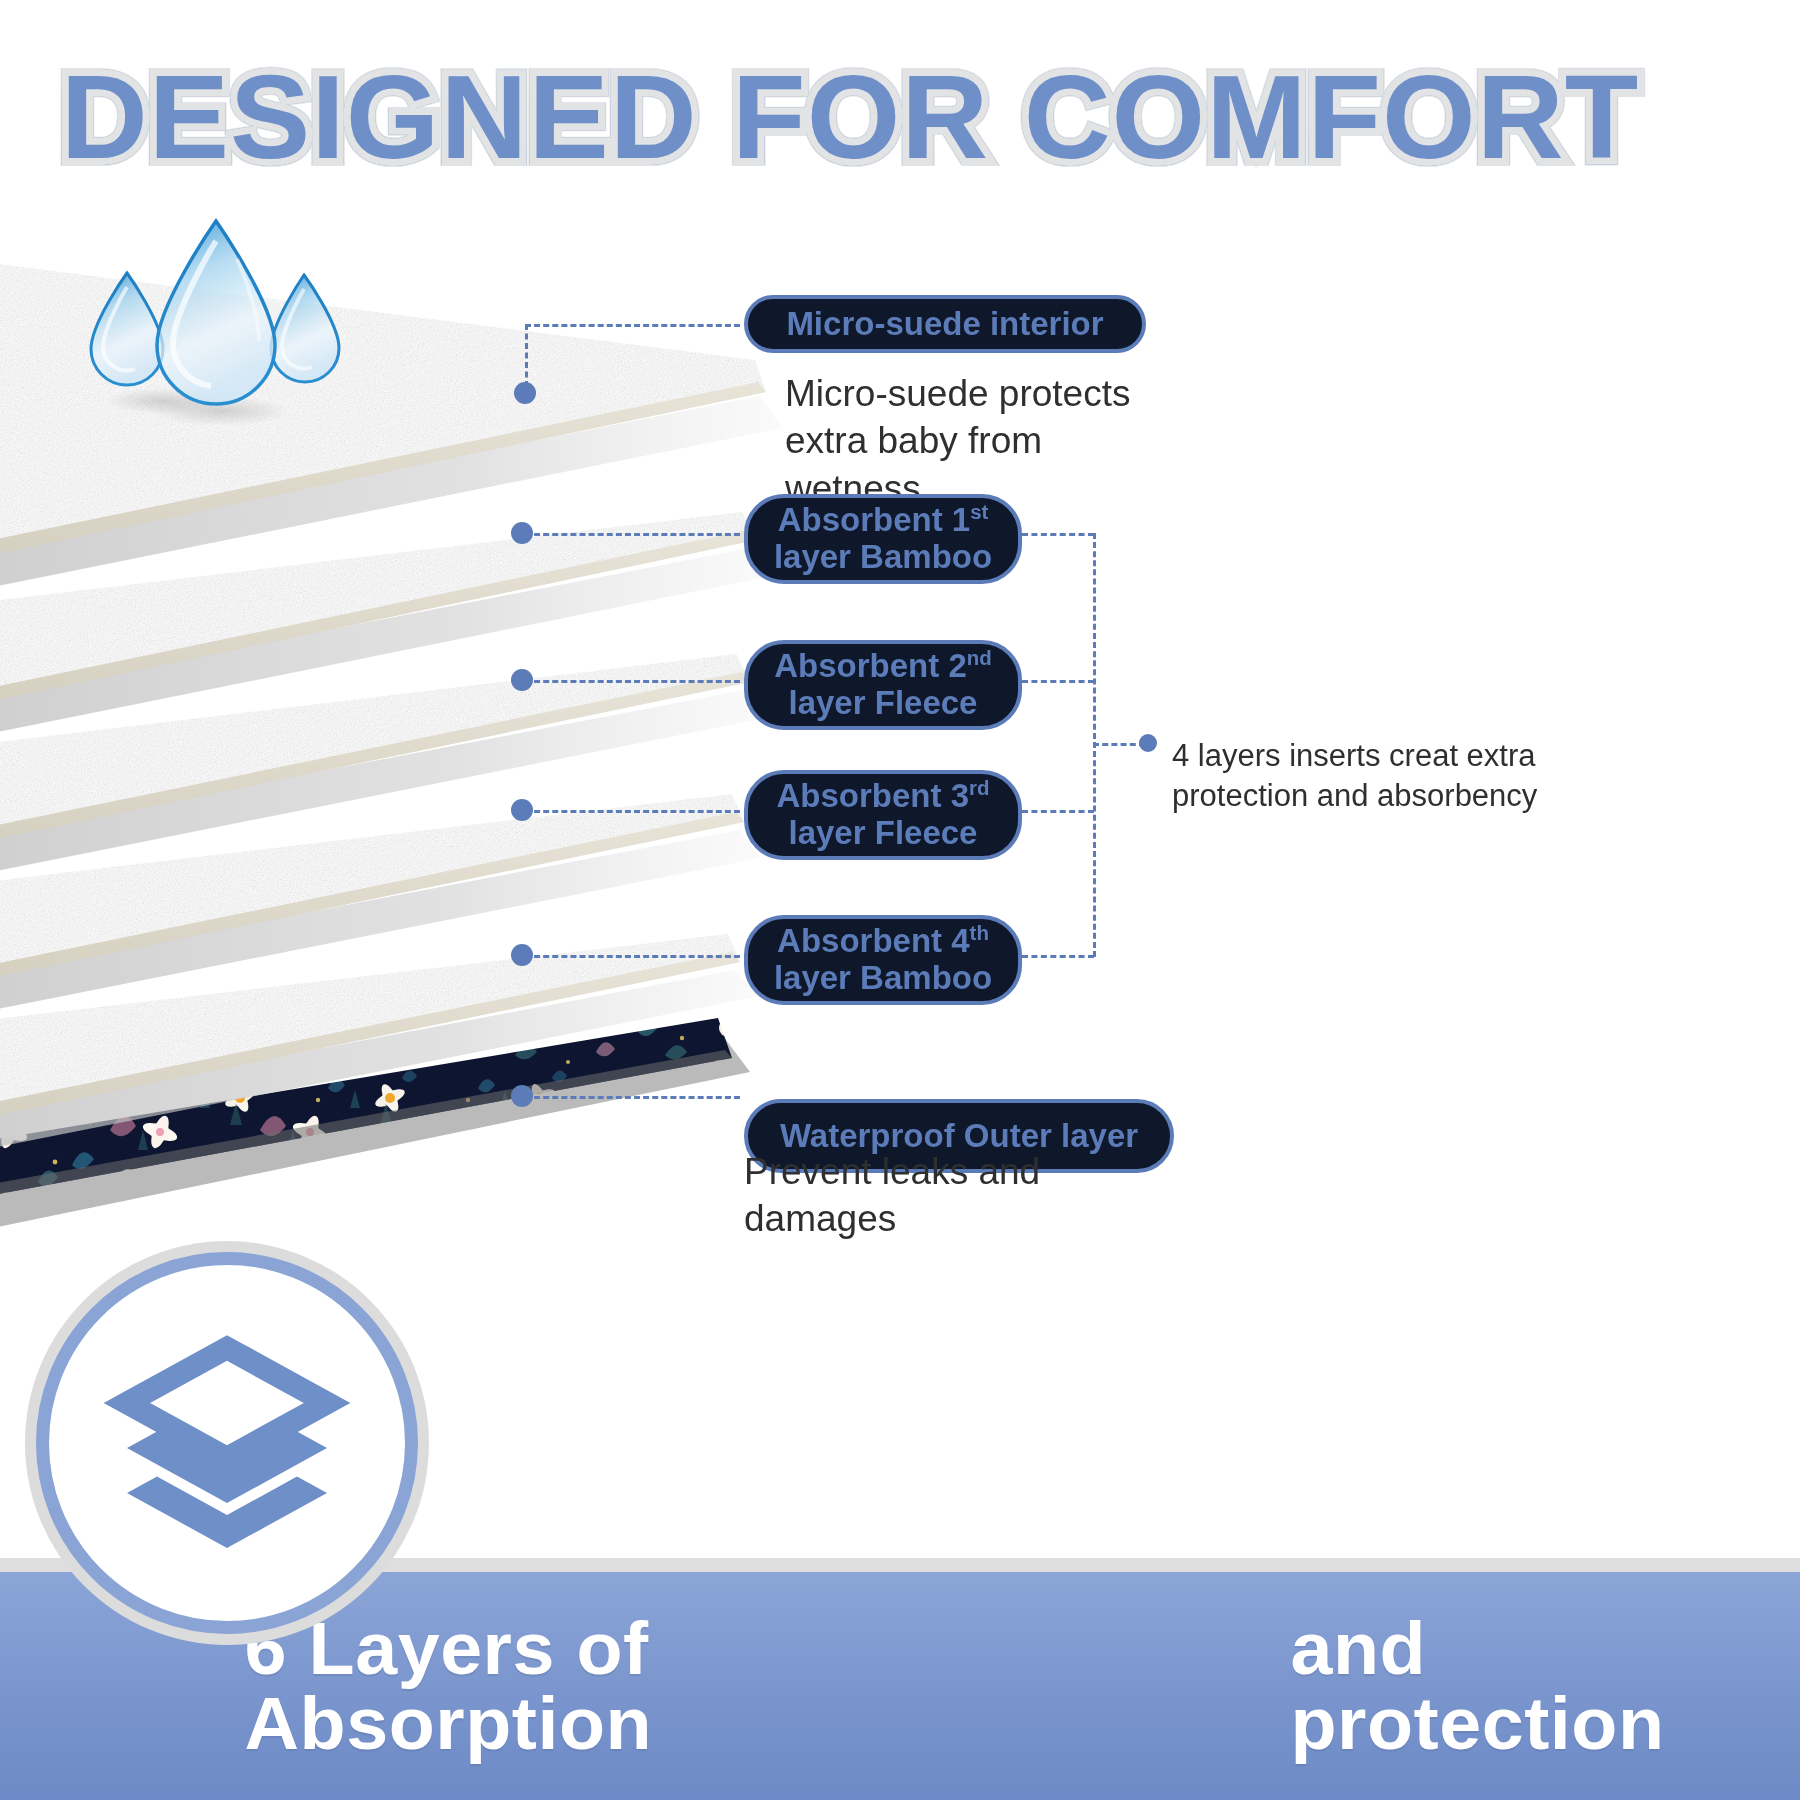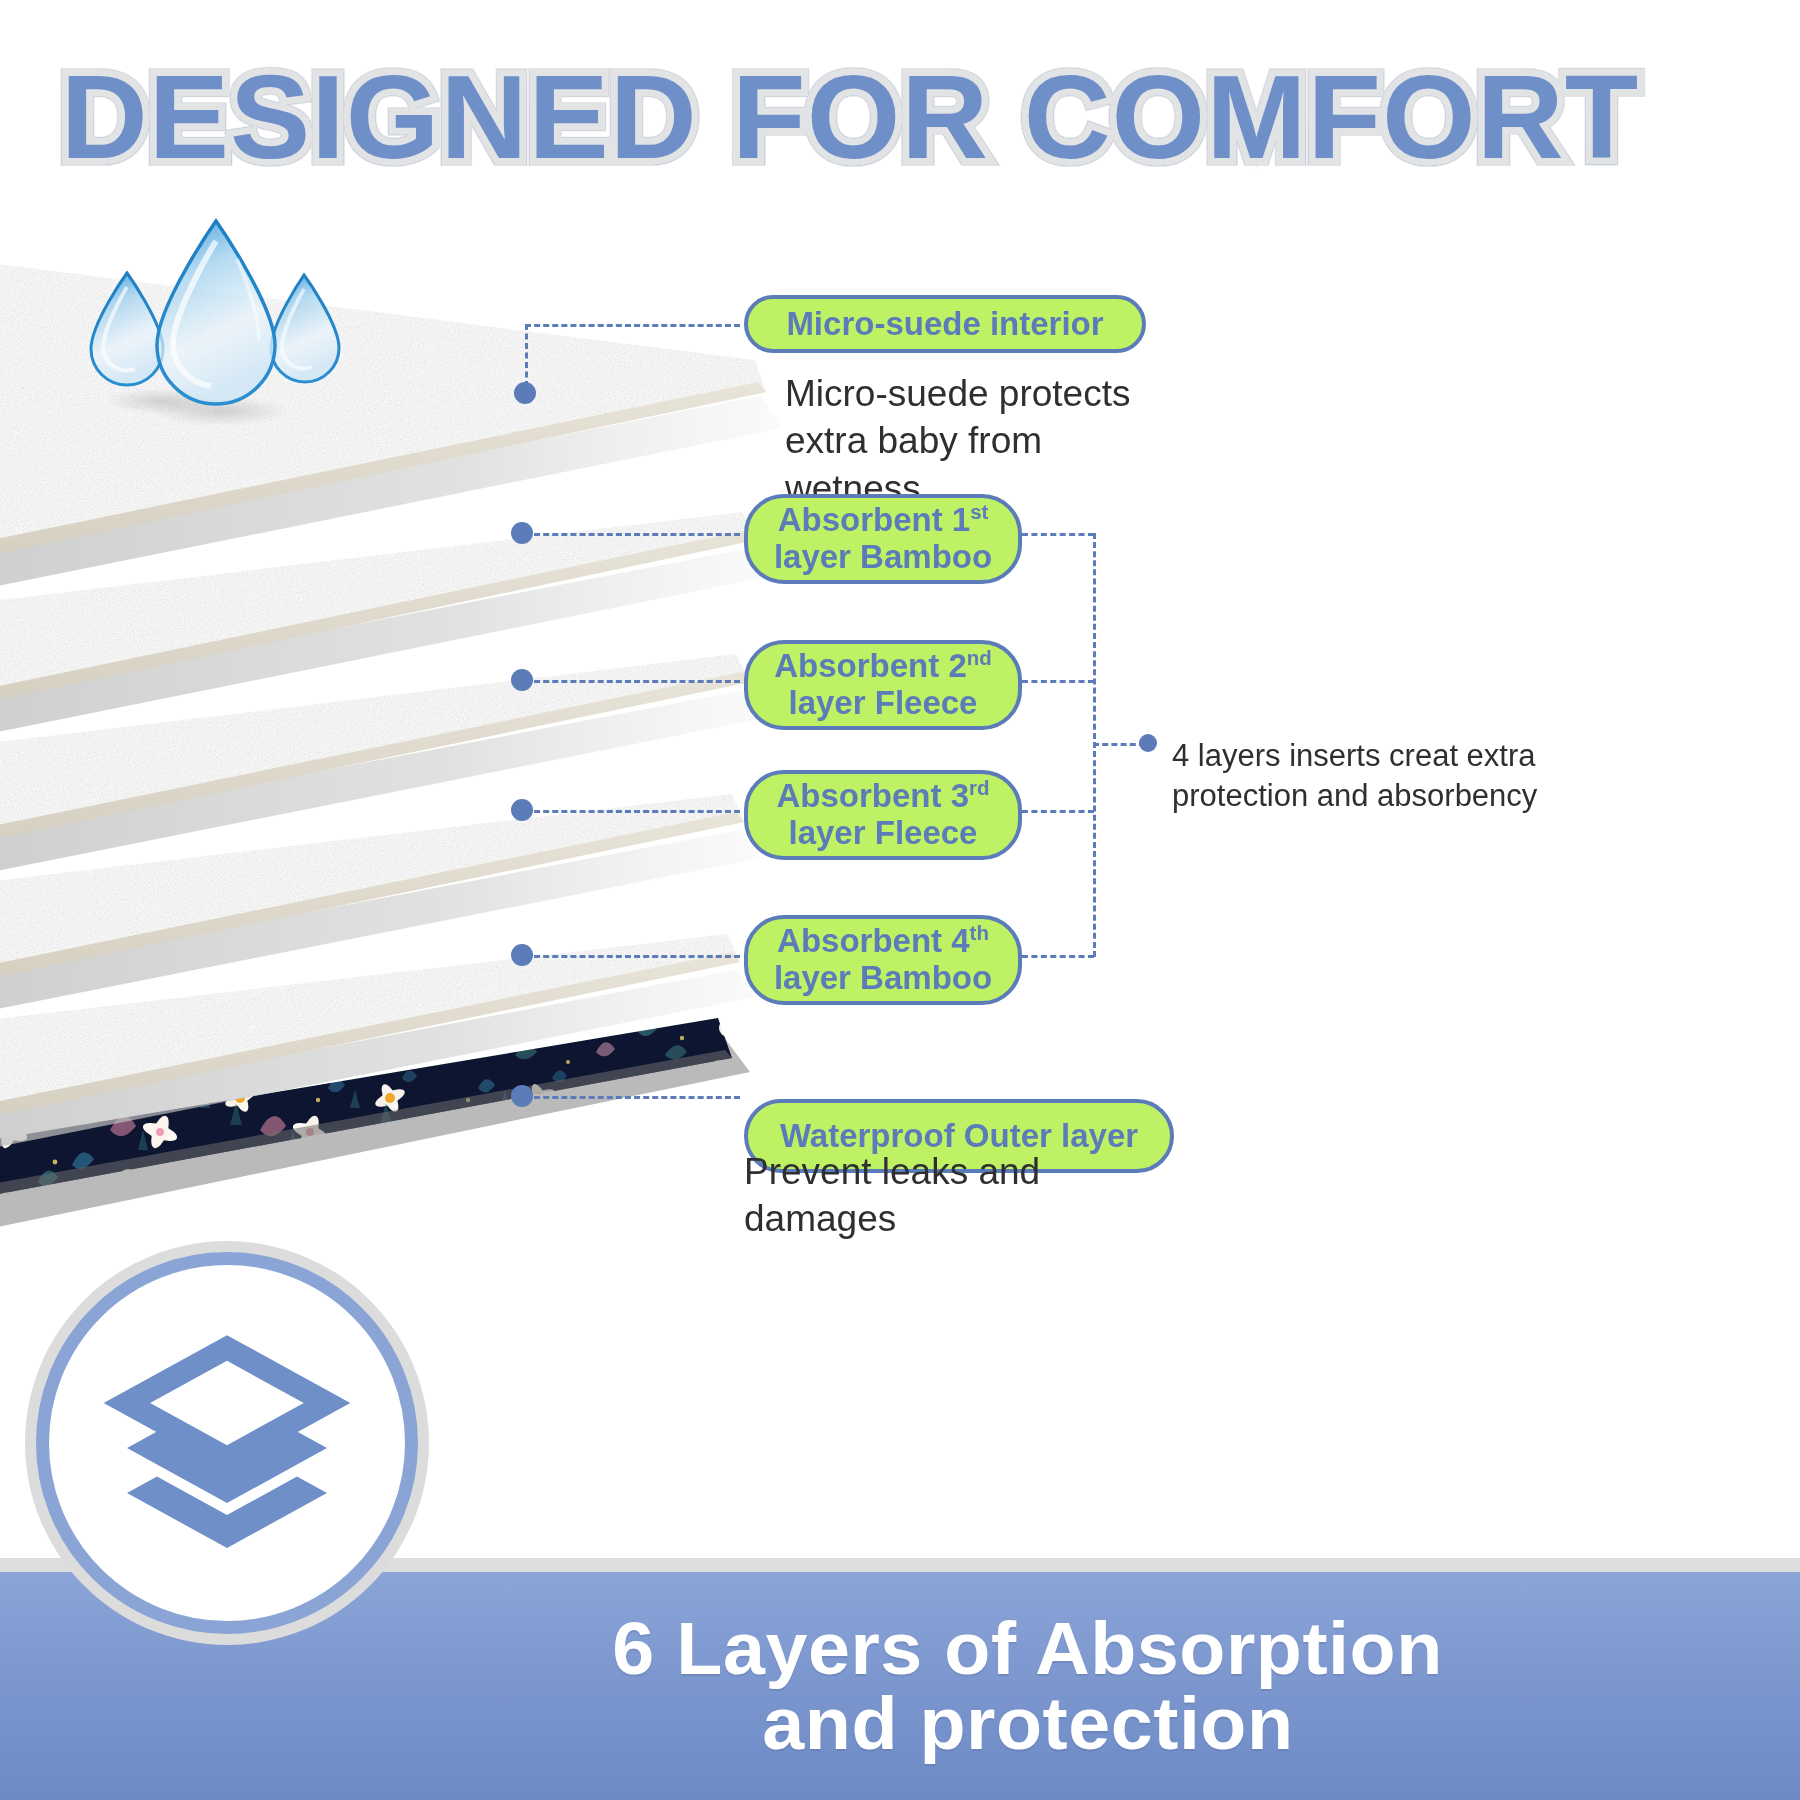--- a/index.html
+++ b/index.html
@@ -31,21 +31,21 @@
 
   
   #stack { position:absolute; left:-240px; top:170px; width:1180px; height:1130px; }
 
   
   #droplets { position:absolute; left:85px; top:215px; width:265px; height:215px; }
 
   
   .pill {
     position:absolute;
-    border:4px solid #5b7cb8; border-radius:40px; background:#bef264;
+    border:4px solid #5b7cb8; border-radius:40px; background:#0f172a;
     color:#5b7cb8; font-weight:bold; text-align:center;
     display:flex; align-items:center; justify-content:center;
     line-height:1.12; padding:6px 18px;
   }
   .pill.one-line { font-size:33px; }
   .pill.two-line { font-size:33px; }
   .pill sup { font-size:0.62em; vertical-align:super; line-height:0; }
 
   .desc {
     position:absolute; color:#2f2f2f; font-size:37px; line-height:1.28;
@@ -73,21 +73,21 @@
     box-shadow:0 0 0 11px #dcdcdc;
     display:flex; align-items:center; justify-content:center;
     overflow:hidden; z-index:6;
   }
   #badge svg { width:250px; height:250px; }
 
   
   #banner {
     position:absolute; left:0; bottom:0; width:1800px; height:228px;
     background:linear-gradient(180deg,#8ba5d8 0%,#7a95cd 55%,#6d8ac6 100%);
-    display:flex; flex-direction:column; align-items:center; justify-content:center;
+    display:flex; flex-direction:row; align-items:center; justify-content:center;
     z-index:4;
   }
   #banner-overlay { position:absolute; left:0; bottom:228px; width:1800px; height:14px; background:#dedede; z-index:3; }
   .banner-line {
     color:#ffffff; font-weight:bold;
     font-family:"Liberation Sans Narrow","Liberation Sans",sans-serif;
     font-size:74px; line-height:1.02; letter-spacing:0.5px;
     transform:scaleX(1.02);
     text-shadow:0 2px 1px rgba(60,80,130,.18);
     padding-left:250px;

